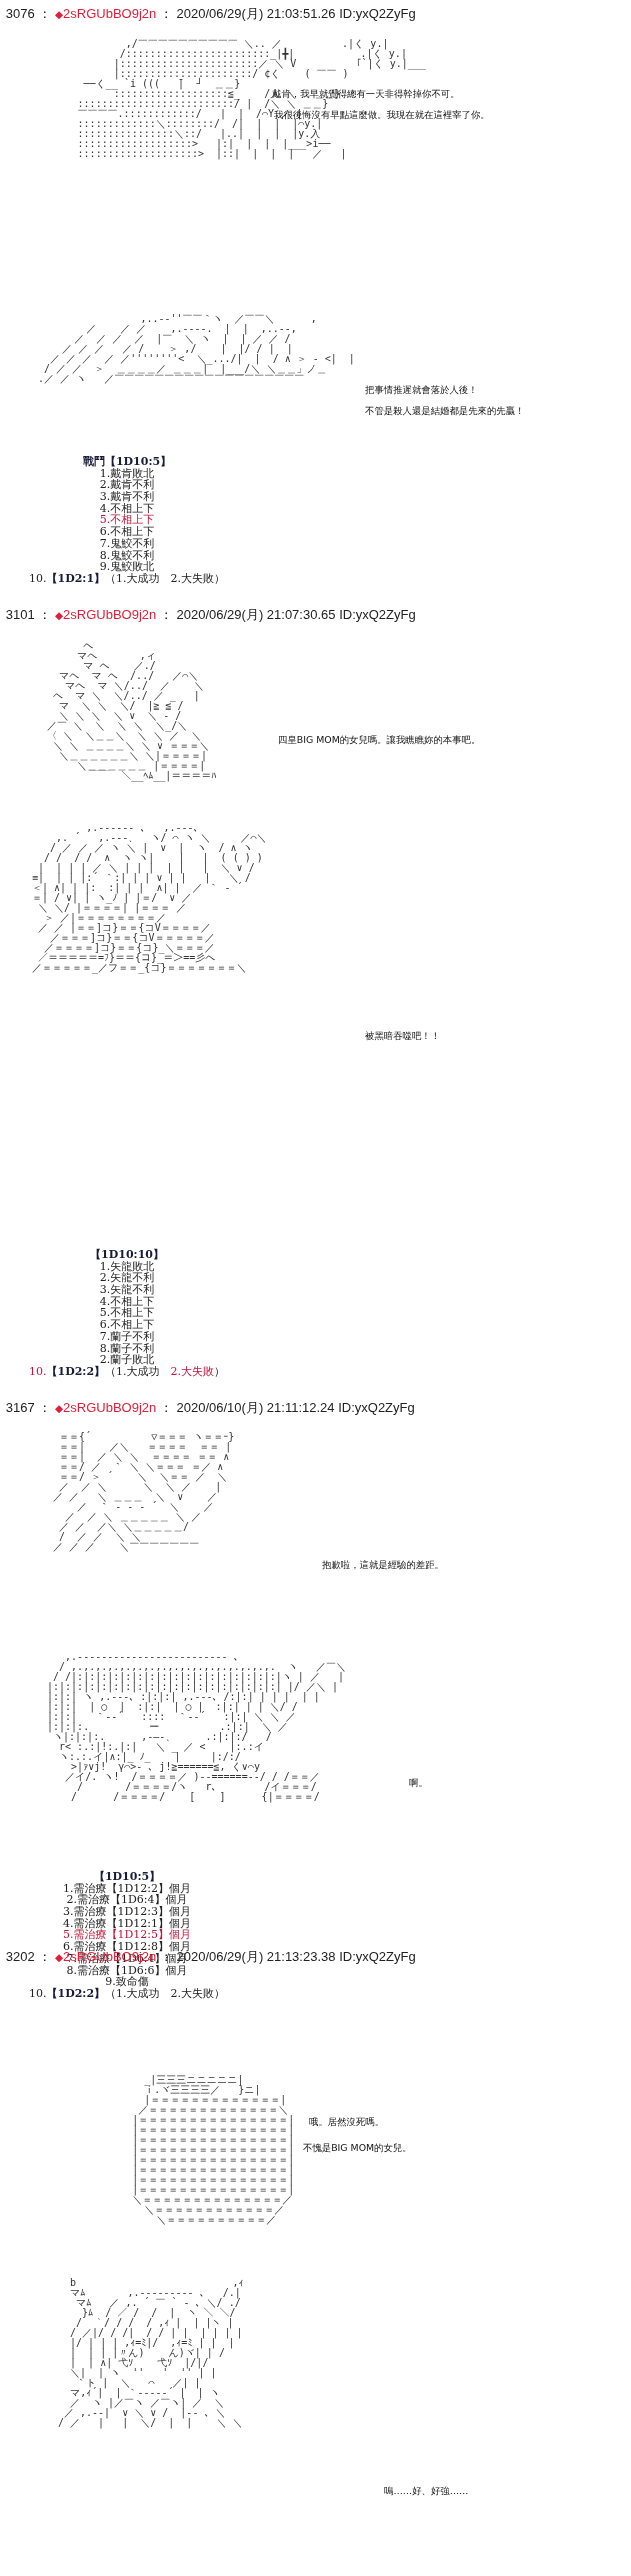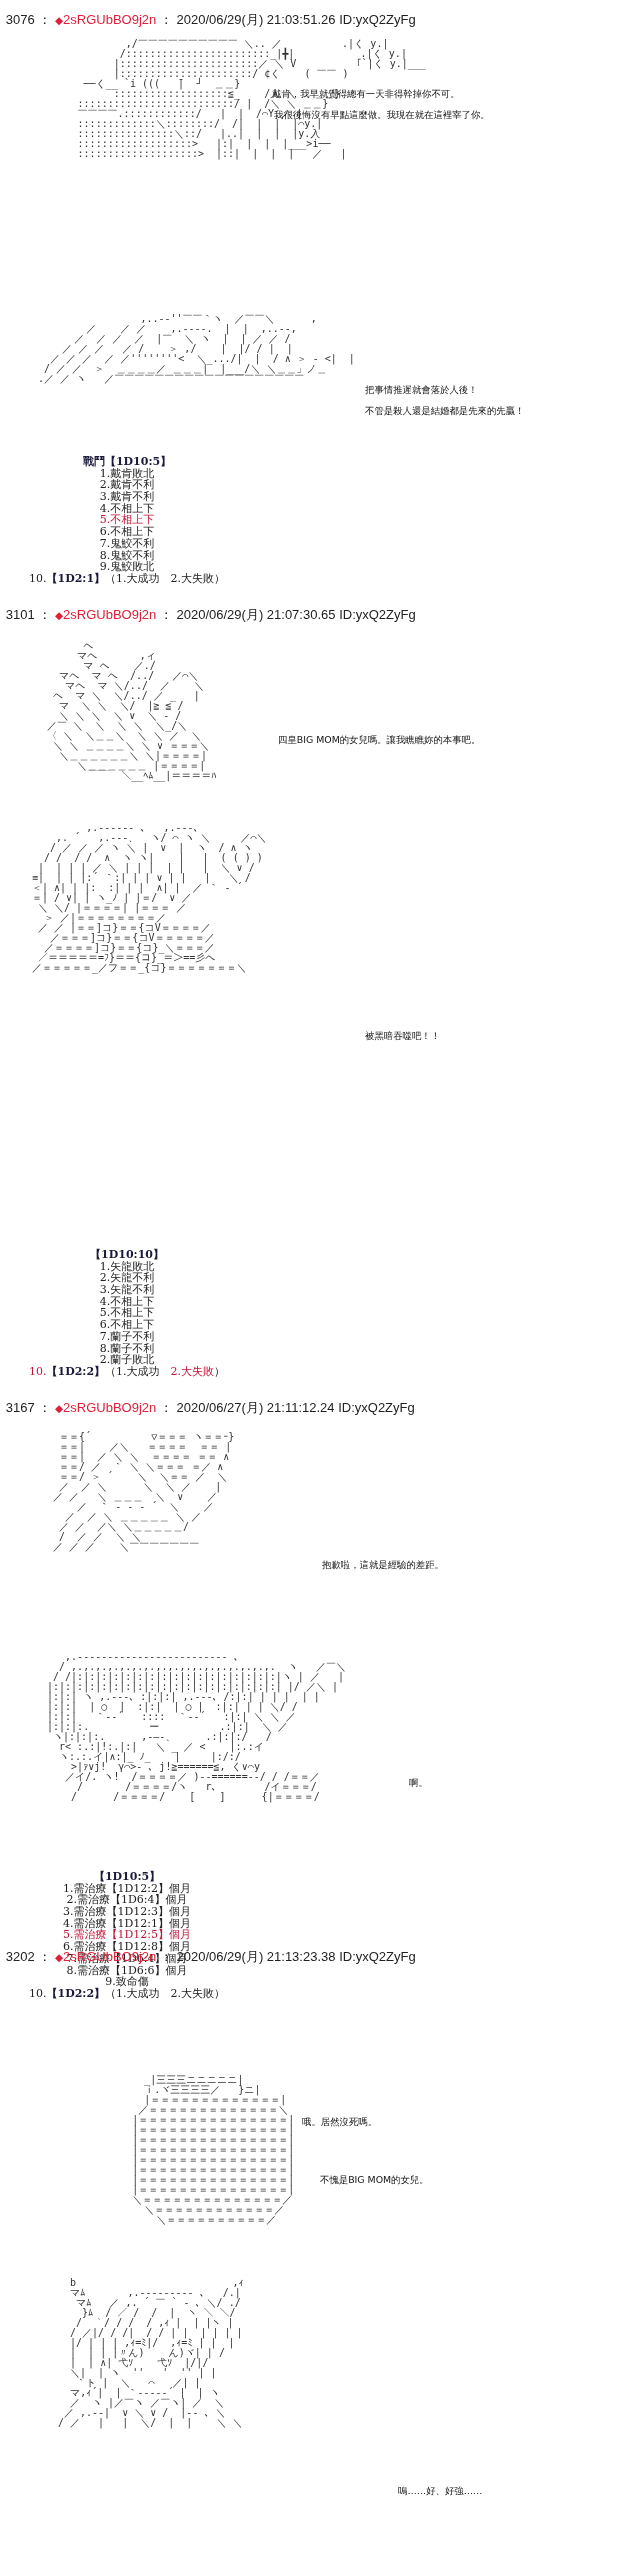--- a/index.html
+++ b/index.html
@@ -19,21 +19,21 @@
   .dice div { height:11.7px; white-space:nowrap;text-align:center; }
   .dice .title { font-weight:bold; color:#1a1a3a; }
   .dice .hit { color:#c0163a; }
   .bold { font-weight:bold; color:#1a1a3a; }
   .red { color:#c0163a; }
 </style>
 </head>
 <body>
 
 <section class="post" style="top:0;">
-  <div class="hdr" style="top:4.7px;margin-top:6px;">
+  <div class="hdr" style="top:4.7px;">
     <span>3076</span><span> ： </span><span class="dia">◆</span><span class="trip">2sRGUbBO9j2n</span><span> ： </span><span>2020/06/29(月) 21:03:51.26</span> <span>ID:yxQ2ZyFg</span>
   </div>
   <pre class="aa" style="top:29px; left:23.4px;">                 ,/￣￣￣￣￣￣￣￣￣￣ ＼.. ／          .|く y.|
                 /::::::::::::::::::::::::_|╋|           .|く y.|
                |:::::::::::::::::::::::／ ＼ V          ｢`|く y.|___
                |::::::::::::::::::::::/ ¢く    ( ￣￣ )
           ──く__ `i (((   ̄|  ┘  ＿＿}
                :::::::::::::::::::≦_    /人 ＼   ＿＿}
          ::::::::::::::::::::::::::/ |  /＼ ＼ ＿＿}
          ￣￣￣￣.::::::::::::/   |  |  /⌒Y.ノ |
@@ -112,21 +112,21 @@
     <div>6.不相上下</div>
     <div>7.蘭子不利</div>
     <div>8.蘭子不利</div>
     <div>2.蘭子敗北</div>
     <div><span class="red">10.</span><span class="bold">【1D2:2】</span><span>（1.大成功　</span><span class="red">2.大失敗</span><span>）</span></div>
   </div>
 </section>
 
 <section class="post" style="top:0;">
   <div class="hdr" style="top:1399px;">
-    <span>3167</span><span> ： </span><span class="dia">◆</span><span class="trip">2sRGUbBO9j2n</span><span> ： </span><span>2020/06/27(月) 21:11:12.24</span> <span>ID:yxQ2ZyFg</span>
+    <span>3167</span><span> ： </span><span class="dia">◆</span><span class="trip">2sRGUbBO9j2n</span><span> ： </span><span>2020/06/10(月) 21:11:12.24</span> <span>ID:yxQ2ZyFg</span>
   </div>
   <pre class="aa" style="top:1422px; left:47px;">  ＝＝{´          ▽＝＝＝ ヽ＝＝ｰ}
   ＝＝|    ／＼   ＝＝＝＝  ＝＝ |
   ＝＝|  ／ ＼ ＼  ＝＝＝＝ ＝＝ ∧
   ＝＝/ ／  ｀ ＼ ＼＝＝＝ ＝／ ∧
   ＝＝/ ＞ ´    ＼  ＼＝＝ ／  ＼
   ／  ／ ＼      ＼  ＼ ／    |
  ／ ／   ＼ ＿＿＿  ＼  ∨    ／
      ／  ｀ ‐ ‐ ‐ ´  ＼    ／
    ／  ／ ＼ ＿＿＿＿＿ ＼ ／
@@ -177,33 +177,33 @@
         |＝＝＝＝＝＝＝＝＝＝＝＝＝＝＝|
         |＝＝＝＝＝＝＝＝＝＝＝＝＝＝＝|
         |＝＝＝＝＝＝＝＝＝＝＝＝＝＝＝|
         |＝＝＝＝＝＝＝＝＝＝＝＝＝＝＝|
         |＝＝＝＝＝＝＝＝＝＝＝＝＝＝＝|
         |＝＝＝＝＝＝＝＝＝＝＝＝＝＝＝|
         |＝＝＝＝＝＝＝＝＝＝＝＝＝＝＝|
         ＼＝＝＝＝＝＝＝＝＝＝＝＝＝＝／
           ＼＝＝＝＝＝＝＝＝＝＝＝＝／
             ＼＝＝＝＝＝＝＝＝＝＝／</pre>
-  <div class="say" style="top:2116px; left:302px;font-family:Liberation Mono, monospace;">哦。居然沒死嗎。</div>
-
-  <div class="say" style="top:2142px; left:320px;margin-top:32px;">不愧是BIG MOM的女兒。</div>
+  <div class="say" style="top:2116px; left:309px;font-family:Liberation Mono, monospace;">哦。居然沒死嗎。</div>
+
+  <div class="say" style="top:2142px; left:303px;">不愧是BIG MOM的女兒。</div>
   <pre class="aa" style="top:2268px; left:58px;">  b                          ,ｨ
   マﾑ       ,.-‐‐‐‐‐‐‐- ､   /.|
    マﾑ   ／ ,. ´ ￣ ` ‐ ､ ＼/ ./
     }ﾑ  / ／ /  /  |  ヽ ＼ ＼/
    /  ｀/ / /  / ,ｨ |  | |ヽ |
   / ／|/ / /|  / / | |  | | | |
   |/ | | | ,ｨ=ﾐ|/  ,ｨ=ﾐ | |  |
   |  | | |〃ん)    ん)ヾ| | /
   |  | ∧| 弋ｿ    弋ｿ  |/|/
   ＼|  | ヽ  ''   '  '' | |
    ｀ト |  ＼   ⌒   ／| |
   マ,ｨ´|  | ｀‐‐‐‐‐´ |  | ヽ
   ／  ヽ |／￣ヽ ／￣ヽ| ／  ＼
  ／ ,.-‐|  ∨ ＼ ∨ /  |‐- ､ ＼
 / ／   |   |  ＼/  |  |    ＼ ＼</pre>
-  <div class="say" style="top:2485px; left:374px;padding-left:24px;">嗚……好、好強……</div>
+  <div class="say" style="top:2485px; left:360px;padding-left:24px;">嗚……好、好強……</div>
 </section>
 
 
 </body></html>

